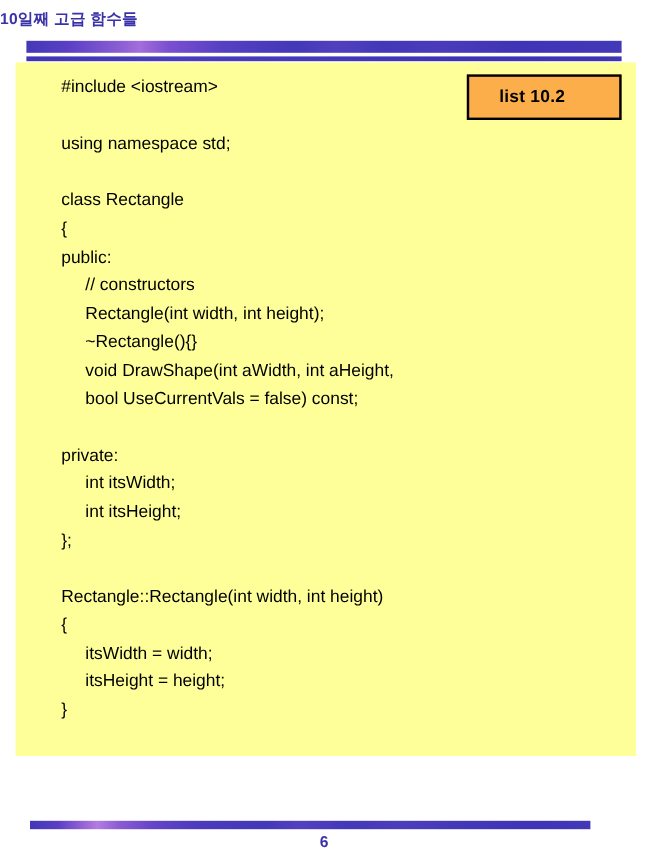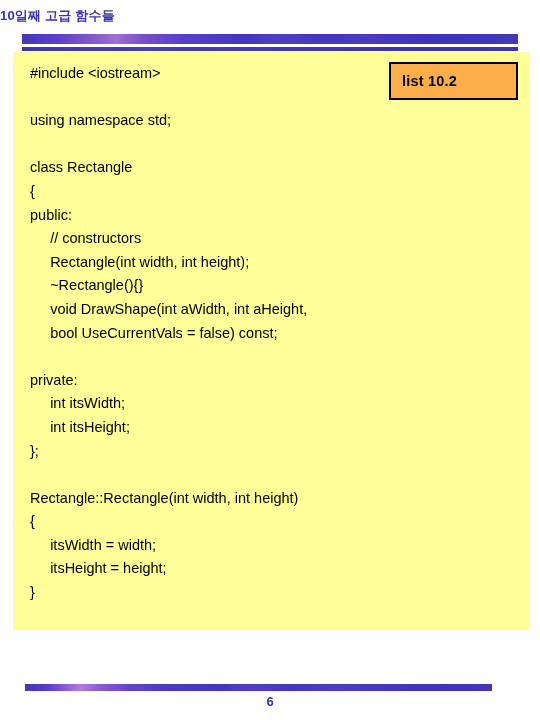--- a/index.html
+++ b/index.html
@@ -90,38 +90,39 @@
     width: 470px;
     font-size: 14.5px;
     line-height: 23.6px;
     color: #000000;
     white-space: pre;
     font-family: "Liberation Sans", sans-serif;
   }
   .code-line {
     height: 23.6px;
     white-space: pre;
+    margin-left: 21px;
   }
   .code-line.blank { height: 23.6px; }
 
   
   #list-badge {
     position: absolute;
     left: 389px;
     top: 62px;
     width: 129px;
     height: 38px;
     background: #FBAE49;
     border: 2px solid #000000;
     box-sizing: border-box;
     display: flex;
     align-items: center;
   }
   #list-badge-label {
-    padding-left: 11px;
+    padding-left: 25px;
     font-size: 14.5px;
     font-weight: bold;
     color: #000000;
     letter-spacing: 0.2px;
   }
 
   
   .rule-footer {
     position: absolute;
     left: 25px;

